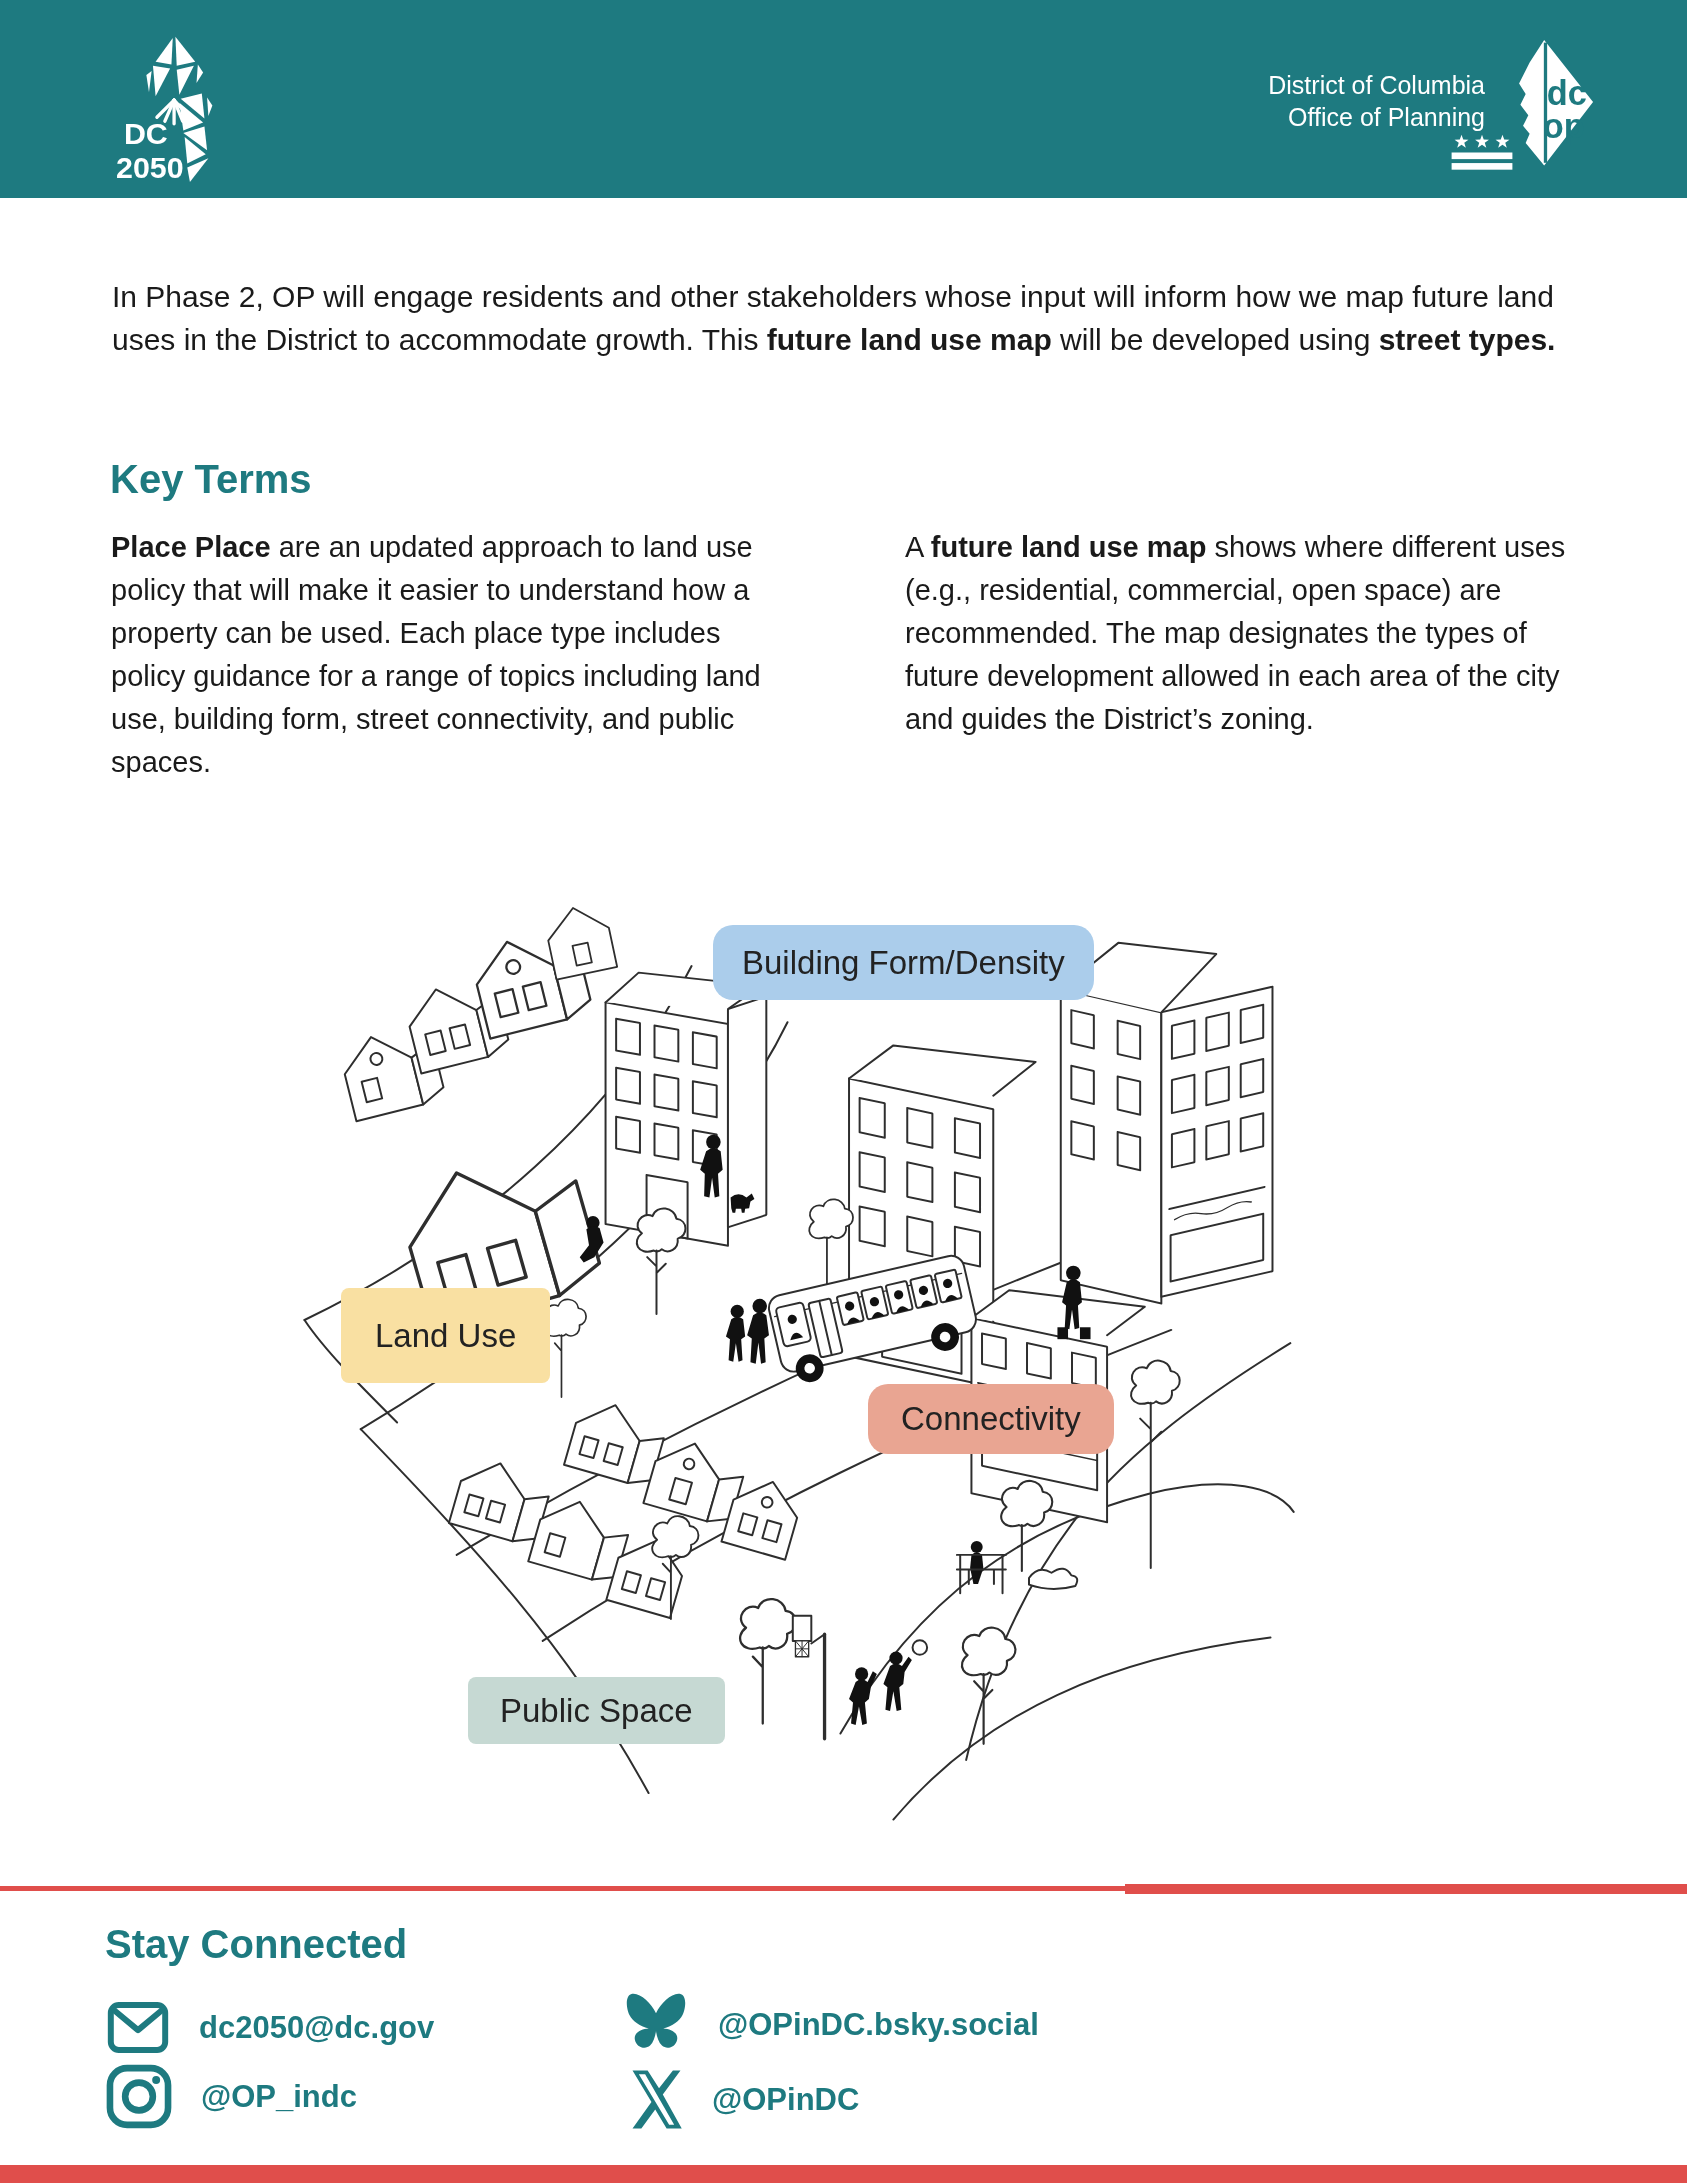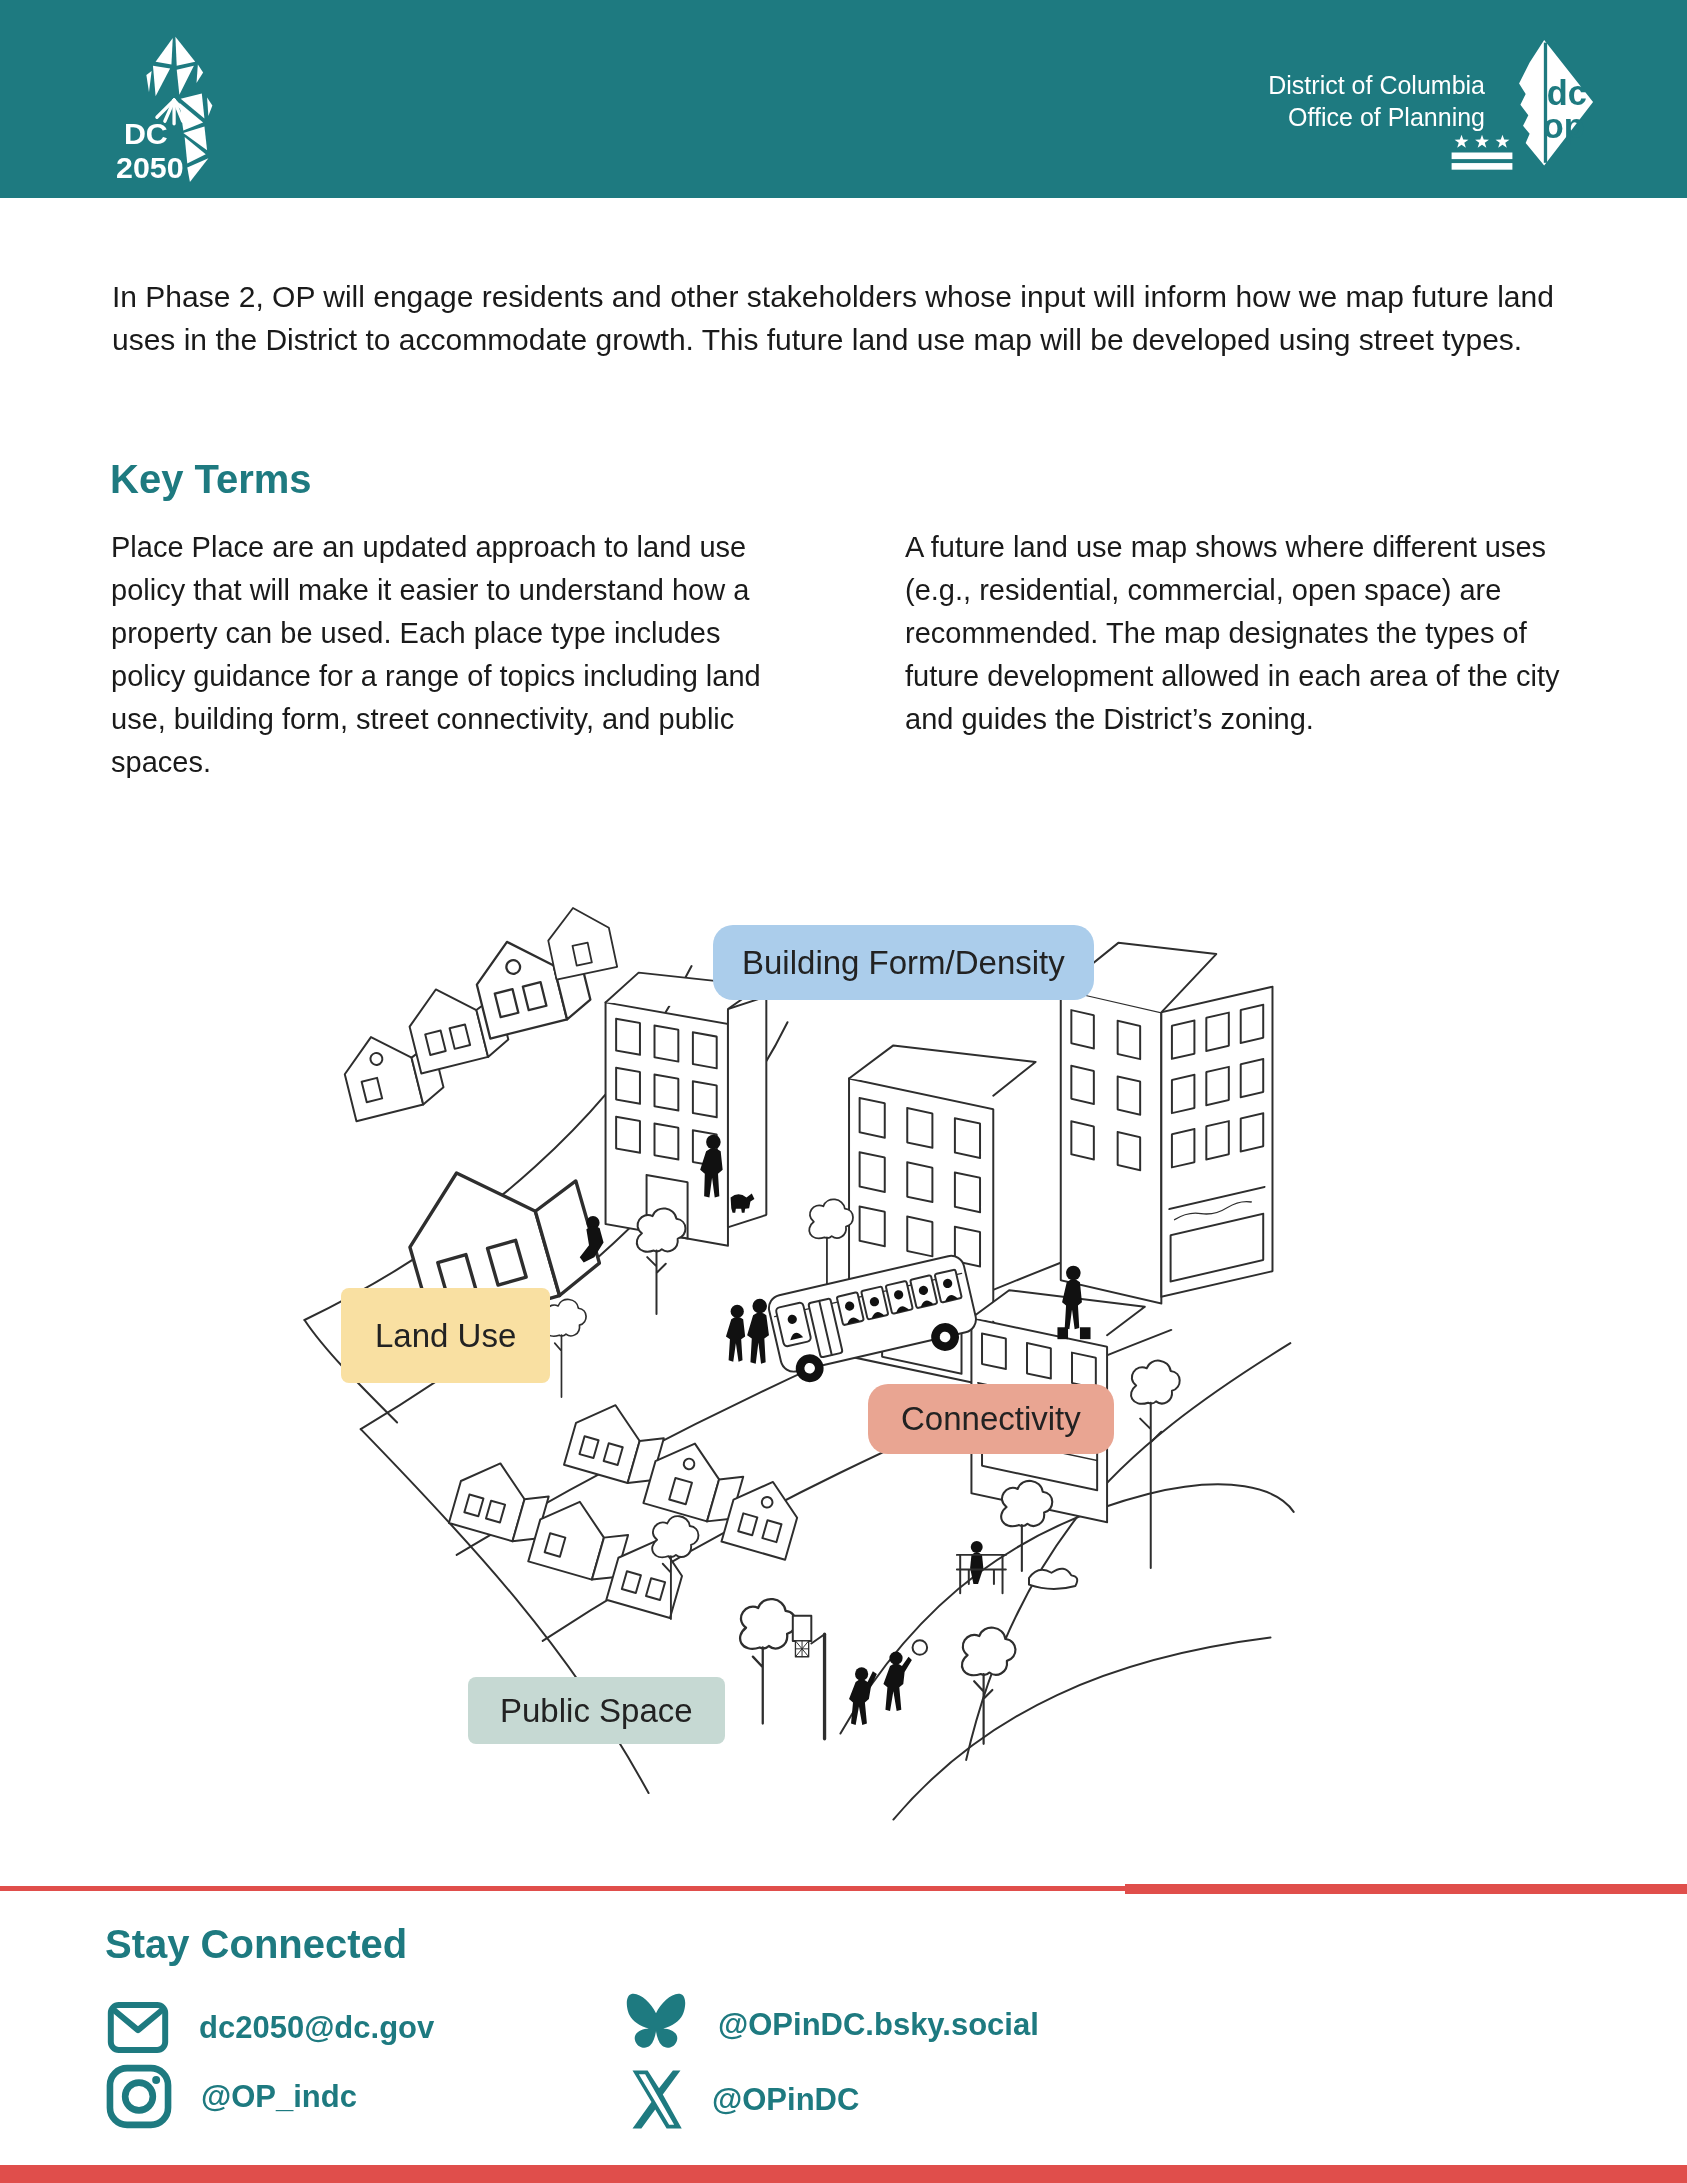--- a/index.html
+++ b/index.html
@@ -6,21 +6,21 @@
   .page{position:relative;width:1687px;height:2183px;background:#ffffff;overflow:hidden;
         font-family:"Liberation Sans",sans-serif;color:#1a1a1a;}
   .abs{position:absolute;}
 
   
   .header{left:0;top:0;width:1687px;height:198px;background:#1E7A80;}
   .org-text{right:202px;top:69px;text-align:right;color:#ffffff;font-size:25px;line-height:32px;font-weight:400;}
 
   
   .intro{left:112px;top:275px;width:1449px;font-size:30px;line-height:43px;}
-  .intro b,.col b{font-weight:400;text-align:right;}
+  .intro b,.col b{font-weight:700;text-align:right;}
 
   
   .kt-heading{left:110px;top:457px;font-size:40px;font-weight:700;color:#1E7A80;}
   .col{font-size:29px;line-height:43px;}
   .col-left{left:111px;top:526px;width:655px;}
   .col-right{left:905px;top:526px;width:701px;}
 
   
   .pill{display:flex;align-items:center;justify-content:flex-start;border-radius:20px;
         font-size:33px;font-weight:500;color:#222;white-space:nowrap;z-index:5;}

